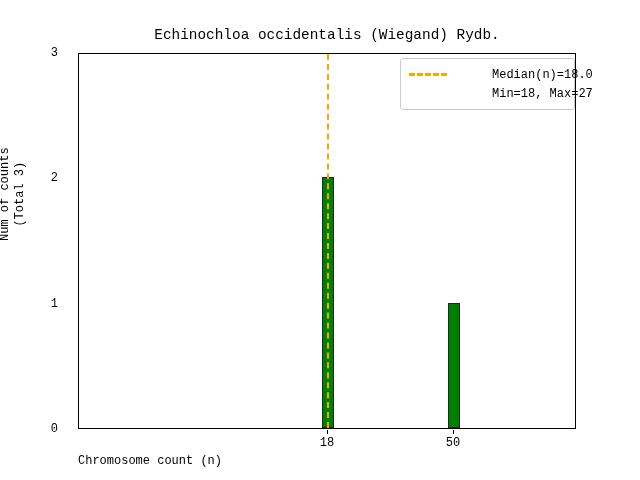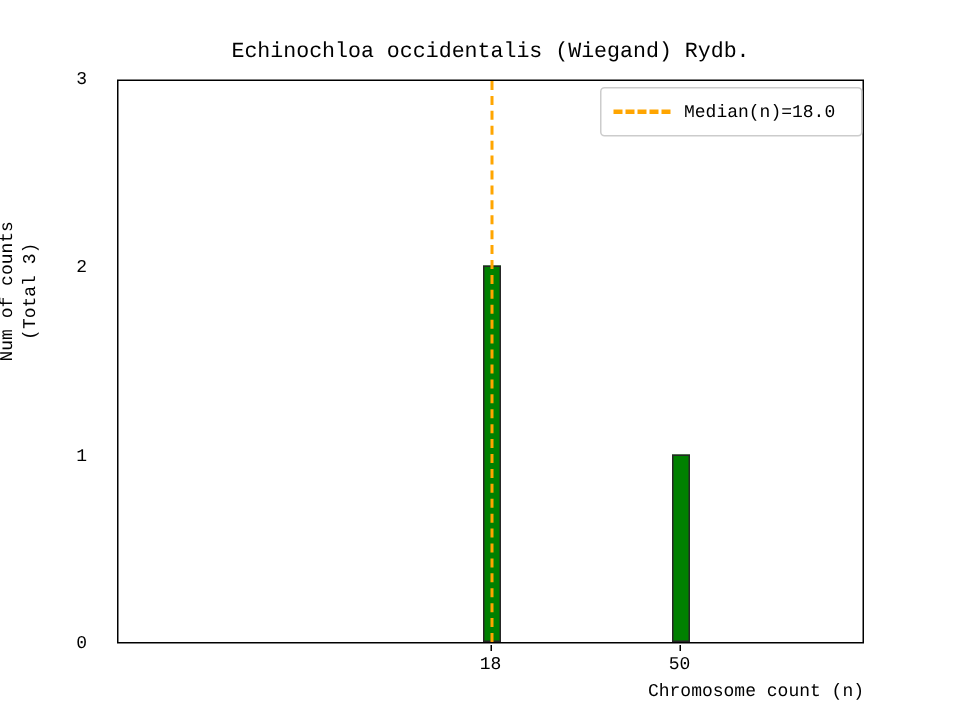--- a/index.html
+++ b/index.html
@@ -98,21 +98,21 @@
     font-size: 12px;
     color: #000000;
     transform: translateX(-50%);
     white-space: nowrap;
   }
   #x-axis-label {
     position: absolute;
     left: 78px;
     top: 454px;
     width: 498px;
-    text-align: right;
+    text-align: left;
     font-size: 12px;
     color: #000000;
     white-space: nowrap;
   }
   
   #legend {
     position: absolute;
     left: 400px;
     top: 58px;
     width: 175px;
@@ -132,20 +132,21 @@
     height: 0;
     border-top: 3px dashed #FFA500;
     margin-right: 9px;
     flex: 0 0 38px;
   }
   .legend-swatch.blank { border-top: 0; }
   .legend-text {
     font-size: 12px;
     color: #000000;
     white-space: nowrap;
+    margin-left: 36px;
   }
 </style>
 </head>
 <body>
 
 <div id="figure">
 
   <div id="chart-title">Echinochloa occidentalis (Wiegand) Rydb.</div>
 
   <div class="y-tick-label" style="top:429px;">0</div>
@@ -175,15 +176,19 @@
 
       <div id="median-line" style="left:248px;"></div>
     </div>
   </div>
 
   <div id="legend">
     <div class="legend-row">
       <span class="legend-swatch"></span>
       <span class="legend-text">Median(n)=18.0</span>
     </div>
+    <div class="legend-row">
+      <span class="legend-swatch blank"></span>
+      <span class="legend-text">Min=18, Max=27</span>
+    </div>
   </div>
 
 </div>
 
 </body></html>

